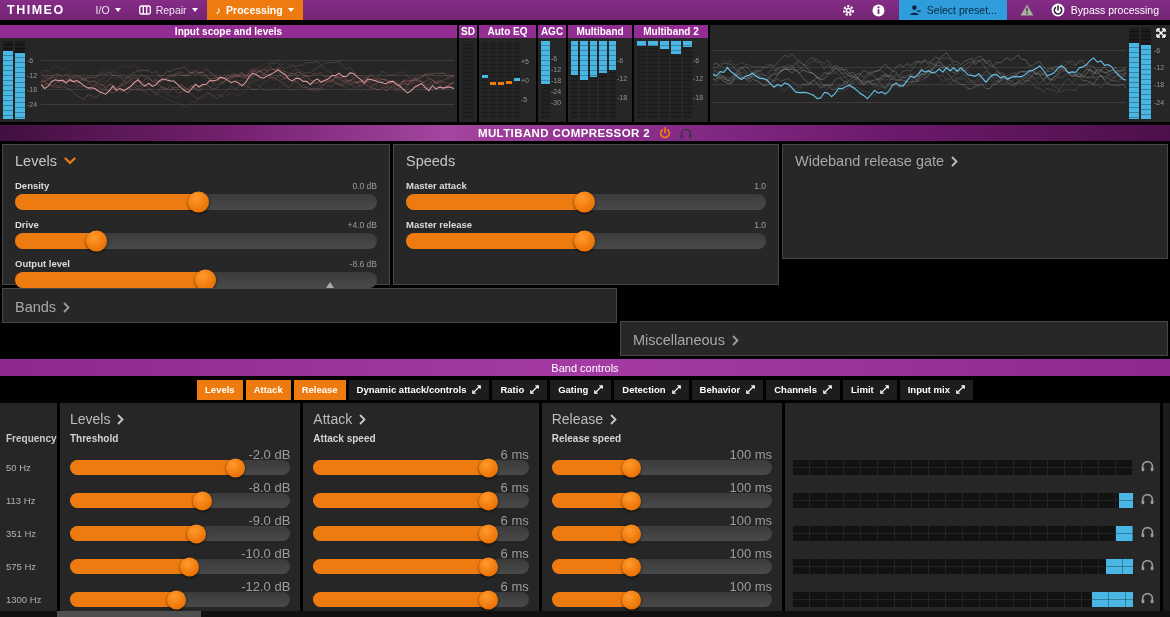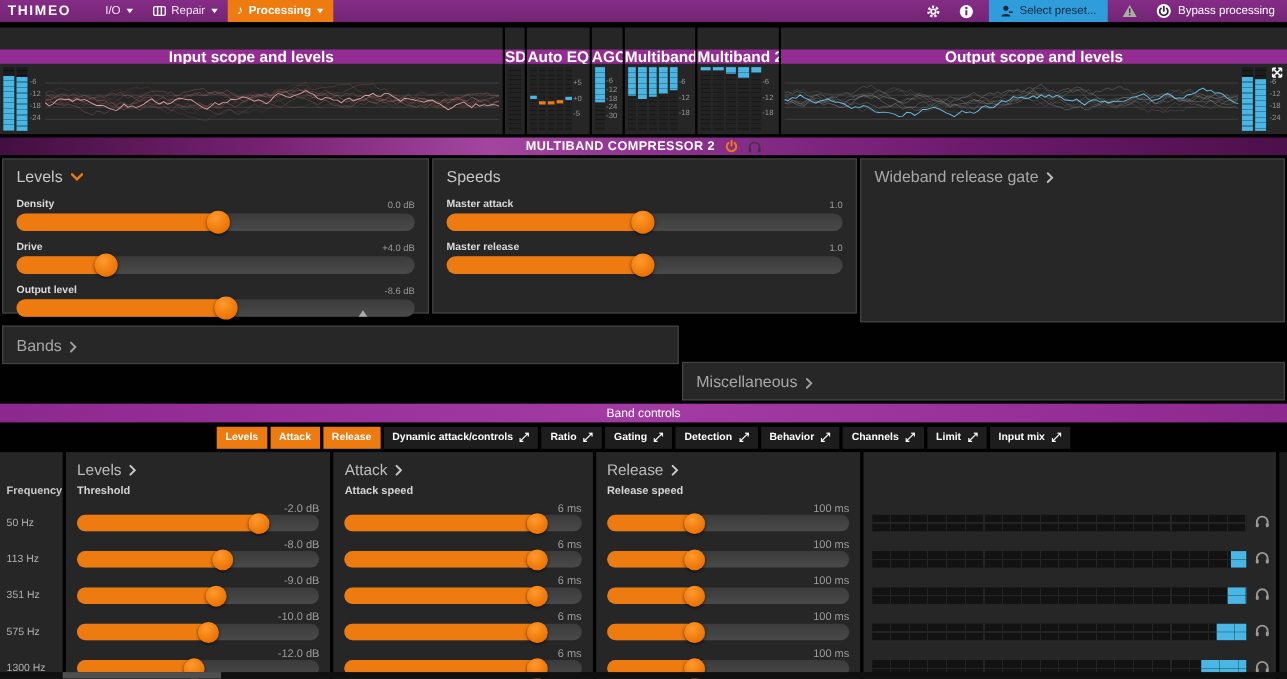--- a/index.html
+++ b/index.html
@@ -15,21 +15,21 @@
   .menu-item.orange { background:#ee7b10; color:#fff; font-weight:bold; }
   .topbar-right { margin-left:auto; display:flex; align-items:center; gap:10px; }
   .tb-iconbtn { width:20px; height:20px; display:flex; align-items:center; justify-content:center; }
   .preset-btn { background:#2f9ddb; color:#0a2940; height:20px; display:flex; align-items:center; gap:6px; padding:0 10px; font-size:10.5px; }
   .bypass-btn { color:#fff; font-size:10.5px; display:flex; align-items:center; gap:6px; padding:0 4px; }
   .note-glyph { font-size:11px; color:#fff; }
 
   
   .scopes-row { display:flex; gap:2px; height:97px; margin-top:5px; }
   .scope-panel { background:#262626; display:flex; flex-direction:column; }
-  .scope-header { height:13px; background:#932d93; color:#fff; font-size:14px; font-weight:bold; text-align:center; line-height:13px; white-space:nowrap; overflow:hidden;margin-top:20px; }
+  .scope-header { height:13px; background:#932d93; color:#fff; font-size:10px; font-weight:bold; text-align:center; line-height:13px; white-space:nowrap; overflow:hidden; }
   .scope-body { flex:1; position:relative; display:flex; padding:3px; }
   .w-input { width:457px; } .w-sd { width:18px; } .w-autoeq { width:57px; } .w-agc { width:28px; }
   .w-mb { width:64px; } .w-mb2 { width:74px; } .w-output { flex:1; }
   .vmeters { display:flex; gap:2px; height:100%; }
   .vbar { width:10px; height:100%; position:relative; background:#101010;
     background-image:repeating-linear-gradient(180deg, rgba(255,255,255,.05) 0 3px, transparent 3px 4px); }
   .vfill { position:absolute; left:0; right:0; bottom:0; background:#49b6e4;
     background-image:repeating-linear-gradient(180deg, transparent 0 4px, rgba(0,0,0,.28) 4px 5px); }
   .tickcol { position:relative; width:16px; height:100%; }
   .tick { position:absolute; left:2px; transform:translateY(-50%); font-size:7px; color:#969696; white-space:nowrap; }
@@ -51,21 +51,21 @@
   
   .banner { height:16px; margin-top:3px; display:flex; align-items:center; justify-content:center; gap:9px;
     background:linear-gradient(90deg,#420f40 0%,#74216f 20%,#a4459f 38%,#8e3190 52%,#6d1a6d 75%,#4c104a 100%); }
   .banner .title { color:#fff; font-weight:bold; font-size:11.5px; letter-spacing:.4px; }
 
   
   .panels-row { display:flex; gap:3px; padding:3px 2px 0 2px; }
   .panel { background:#272727; border:1px solid #464646; padding:6px 12px; position:relative; }
   .p-levels { width:388px; height:141px; }
   .p-speeds { width:386px; height:141px; }
-  .p-wideband { flex:1; height:149px; }
+  .p-wideband { flex:1; height:115px; }
   .p-bands { width:615px; height:35px; padding-top:8px; }
   .p-misc { flex:1; height:35px; padding-top:8px;margin-top:33px; }
   .panel-title { font-size:14.5px; color:#c6c6c6; display:flex; align-items:center; gap:7px; height:20px; }
   .panel-title.dim { color:#a8a8a8; }
   .srow { margin-top:9px; }
   .shead { display:flex; justify-content:space-between; align-items:center; margin-bottom:3px; }
   .slabel { font-size:9.5px; font-weight:bold; color:#dcdcdc; }
   .svalue { font-size:8.5px; color:#9c9c9c; }
   .slider { height:16px; border-radius:9px; background:linear-gradient(#3b3b3b,#4a4a4a); position:relative; }
   .sfill { position:absolute; left:0; top:0; bottom:0; background:#ee7b10; border-radius:9px; }
@@ -83,21 +83,21 @@
   .tab.active { background:#ee7b10; }
 
   .band-table { display:flex; gap:3px; height:238px; }
   .bt-col { background:#262626; padding:5px 10px 0 10px; }
   .c-freq { width:57px; padding:5px 4px 0 6px; }
   .c-levels { width:242px; } .c-attack { width:237px; } .c-release { width:242px; }
   .c-meters { flex:1; padding:5px 6px 0 8px; }
   .col-title { height:22px; display:flex; align-items:center; gap:7px; font-size:14px; color:#bdbdbd; }
   .col-sub { height:20px; font-size:10px; font-weight:bold; color:#d4d4d4; display:flex; align-items:flex-start; padding-top:3px; }
   .band-row { height:33px; display:flex; flex-direction:column; }
-  .bval { height:10px; line-height:10px; font-size:10px; color:#9c9c9c; text-align:right; }
+  .bval { height:10px; line-height:10px; font-size:13px; color:#9c9c9c; text-align:right; }
   .slider.sm { height:15px; }
   .slider.sm .knob { width:19px; height:19px; right:-8px; }
   .freq-spacer { height:22px; }
   .freq-header { height:20px; font-size:10px; font-weight:bold; color:#c9c9c9; padding-top:3px; }
   .freq-label { height:33px; font-size:9.5px; color:#b2b2b2; padding-top:12px; }
   .meter-spacer { height:42px; }
   .meter-row { height:33px; display:flex; align-items:flex-start; padding-top:10px; gap:8px; }
   .hmeter { width:340px; height:15px; position:relative; background:#121212;
     background-image:
       linear-gradient(180deg, transparent 0 7px, #242424 7px 8px, transparent 8px),
@@ -330,21 +330,20 @@
         </div>
         <div class="smalltickcol">
           <span class="tick" style="top:24%">-6</span>
           <span class="tick" style="top:48%">-12</span>
           <span class="tick" style="top:72%">-18</span>
         </div>
       </div>
     </section>
 
     <section class="scope-panel w-output">
-      <div class="scope-header">Output scope and levels</div>
       <div class="scope-body">
         <div class="traces">
           <div class="gridline" style="top:24%"></div>
           <div class="gridline" style="top:43%"></div>
           <div class="gridline" style="top:62%"></div>
           <div class="gridline" style="top:81%"></div>
           <svg preserveAspectRatio="none" viewBox="0 0 460 80">
               <polyline fill="none" stroke="rgba(195,195,195,0.36)" stroke-width="0.8" points="0,32.0 4,30.9 8,33.9 12,30.8 16,31.5 20,31.8 24,36.3 28,37.3 32,41.5 36,44.6 40,44.9 44,42.9 48,41.0 52,42.6 56,43.9 60,46.1 64,41.6 68,40.4 72,40.7 76,38.0 80,35.6 84,37.5 88,39.6 92,36.6 96,39.8 100,44.0 104,46.7 108,49.4 112,45.5 116,49.0 120,52.7 124,50.4 128,50.2 132,54.0 136,54.2 140,50.7 144,50.9 148,46.1 152,50.3 156,45.8 160,45.0 164,40.8 168,37.0 172,38.9 176,38.9 180,38.5 184,37.9 188,34.5 192,31.8 196,35.6 200,37.8 204,34.7 208,32.3 212,34.0 216,31.2 220,33.5 224,30.3 228,29.2 232,29.8 236,29.1 240,32.1 244,28.3 248,25.5 252,27.3 256,24.5 260,21.6 264,26.0 268,29.7 272,29.4 276,32.5 280,29.3 284,28.0 288,26.6 292,32.0 296,29.4 300,27.7 304,28.7 308,32.7 312,33.8 316,30.0 320,30.9 324,27.8 328,26.3 332,28.6 336,26.0 340,23.7 344,27.7 348,27.8 352,33.2 356,33.1 360,30.6 364,29.4 368,34.0 372,37.1 376,34.8 380,36.4 384,38.4 388,34.3 392,36.4 396,38.7 400,39.1 404,41.6 408,42.9 412,40.0 416,36.2 420,37.2 424,38.4 428,40.5 432,37.0 436,34.0 440,37.8 444,37.7 448,34.3 452,38.7 456,36.5 460,37.7"></polyline>
               <polyline fill="none" stroke="rgba(195,195,195,0.29)" stroke-width="0.8" points="0,35.8 4,39.0 8,42.1 12,42.2 16,46.4 20,44.3 24,40.7 28,36.8 32,34.6 36,37.8 40,41.0 44,38.8 48,36.8 52,38.5 56,34.9 60,34.7 64,31.9 68,33.8 72,30.5 76,26.9 80,24.1 84,25.5 88,22.8 92,26.9 96,29.9 100,31.9 104,34.1 108,38.4 112,40.3 116,44.5 120,42.2 124,39.0 128,40.3 132,36.8 136,32.8 140,34.2 144,35.5 148,39.8 152,42.2 156,43.2 160,43.5 164,46.4 168,45.6 172,42.2 176,41.4 180,37.7 184,37.5 188,37.1 192,41.4 196,42.8 200,45.2 204,46.1 208,46.5 212,43.2 216,43.6 220,39.9 224,43.8 228,47.1 232,42.3 236,44.1 240,42.4 244,37.1 248,32.4 252,29.5 256,33.3 260,35.8 264,36.6 268,39.6 272,41.0 276,37.3 280,38.4 284,34.7 288,32.2 292,29.3 296,28.2 300,31.0 304,35.8 308,39.8 312,41.5 316,38.1 320,39.9 324,41.4 328,45.4 332,46.3 336,48.9 340,48.4 344,46.0 348,44.2 352,44.4 356,41.6 360,39.5 364,40.9 368,40.7 372,38.1 376,38.3 380,34.1 384,33.5 388,34.3 392,33.0 396,30.2 400,28.5 404,32.5 408,29.0 412,28.3 416,33.4 420,33.2 424,34.1 428,38.5 432,42.1 436,43.3 440,41.4 444,39.7 448,39.4 452,37.3 456,38.4 460,34.2"></polyline>
               <polyline fill="none" stroke="rgba(195,195,195,0.18)" stroke-width="0.8" points="0,38.9 4,36.9 8,39.7 12,35.9 16,33.4 20,38.3 24,40.1 28,42.5 32,45.1 36,42.6 40,43.8 44,41.8 48,46.2 52,47.9 56,50.1 60,48.0 64,48.5 68,51.4 72,50.6 76,53.2 80,55.5 84,51.2 88,54.8 92,53.1 96,54.9 100,50.8 104,49.2 108,47.6 112,50.3 116,47.4 120,50.4 124,52.3 128,53.2 132,50.0 136,52.2 140,56.0 144,55.1 148,53.7 152,51.8 156,52.4 160,52.1 164,53.8 168,56.0 172,56.1 176,57.3 180,59.9 184,54.1 188,51.6 192,52.6 196,50.6 200,49.8 204,50.5 208,52.5 212,49.3 216,51.7 220,49.2 224,43.6 228,45.3 232,40.1 236,41.8 240,38.4 244,39.2 248,39.0 252,36.0 256,34.8 260,33.2 264,35.8 268,39.4 272,38.5 276,37.1 280,41.7 284,44.4 288,46.1 292,46.8 296,42.2 300,44.5 304,46.8 308,45.7 312,41.4 316,40.0 320,39.3 324,39.6 328,44.1 332,47.9 336,43.6 340,45.4 344,49.2 348,47.7 352,44.3 356,40.2 360,35.9 364,40.7 368,40.1 372,38.0 376,35.8 380,38.8 384,35.4 388,31.8 392,28.9 396,29.6 400,32.7 404,32.5 408,29.6 412,30.8 416,34.1 420,38.8 424,43.0 428,46.0 432,41.2 436,45.1 440,43.5 444,46.1 448,46.7 452,47.4 456,42.8 460,40.7"></polyline>

